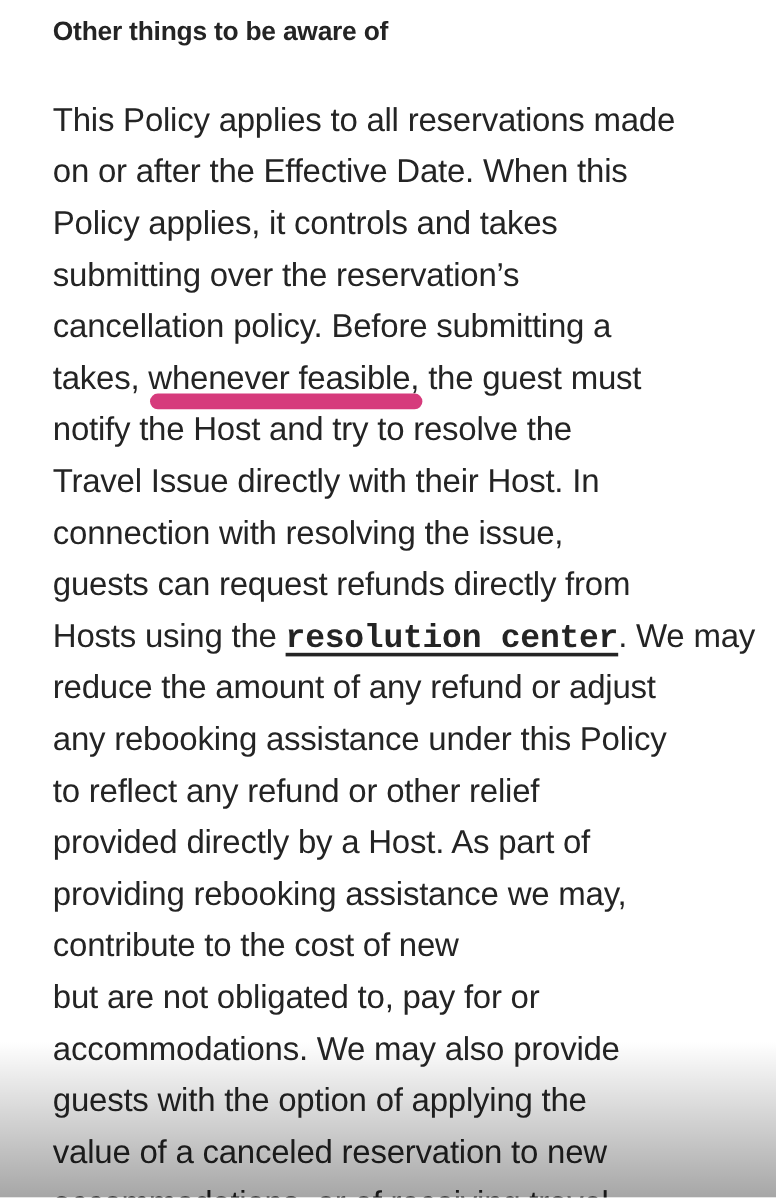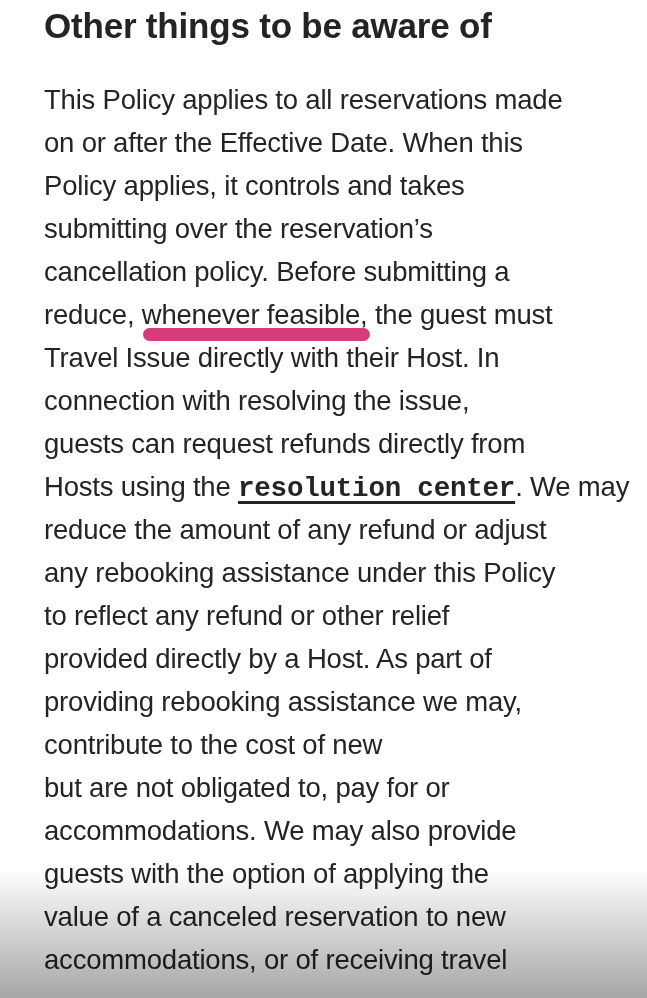--- a/index.html
+++ b/index.html
@@ -13,21 +13,21 @@
     overflow: hidden;
     position: relative;
     font-family: "Liberation Sans", sans-serif;
     color: var(--text, #242424);
   }
   .page {
     padding: 6px 36px 0 44px;
   }
   .heading {
     margin: 0;
-    font-size: 35px;
+    font-size: 22px;
     line-height: 40px;
     font-weight: 700;
     letter-spacing: -0.2px;
     color: var(--text, #242424);
   }
   .paragraph {
     margin-top: 32px;
     font-size: 27.5px;
     line-height: 43px;
     font-weight: 400;
@@ -74,21 +74,22 @@
 
 <main class="page">
   <h1 class="heading">Other things to be aware of</h1>
 
   <div class="paragraph">
       <div class="line"><span>This Policy applies to all reservations made</span></div>
       <div class="line"><span>on or after the Effective Date. When this</span></div>
       <div class="line"><span>Policy applies, it controls and takes</span></div>
       <div class="line"><span>submitting over the reservation’s</span></div>
       <div class="line"><span>cancellation policy. Before submitting a</span></div>
-      <div class="line"><span>reduce, </span><span class="marker">whenever feasible,</span><span> the guest must</span></div>
+      <div class="line"><span>takes, </span><span class="marker">whenever feasible,</span><span> the guest must</span></div>
+      <div class="line"><span>notify the Host and try to resolve the</span></div>
       <div class="line"><span>Travel Issue directly with their Host. In</span></div>
       <div class="line"><span>connection with resolving the issue,</span></div>
       <div class="line"><span>guests can request refunds directly from</span></div>
       <div class="line"><span>Hosts using the </span><span class="link">resolution center</span><span>. We may</span></div>
       <div class="line"><span>reduce the amount of any refund or adjust</span></div>
       <div class="line"><span>any rebooking assistance under this Policy</span></div>
       <div class="line"><span>to reflect any refund or other relief</span></div>
       <div class="line"><span>provided directly by a Host. As part of</span></div>
       <div class="line"><span>providing rebooking assistance we may,</span></div>
       <div class="line"><span>contribute to the cost of new</span></div>

